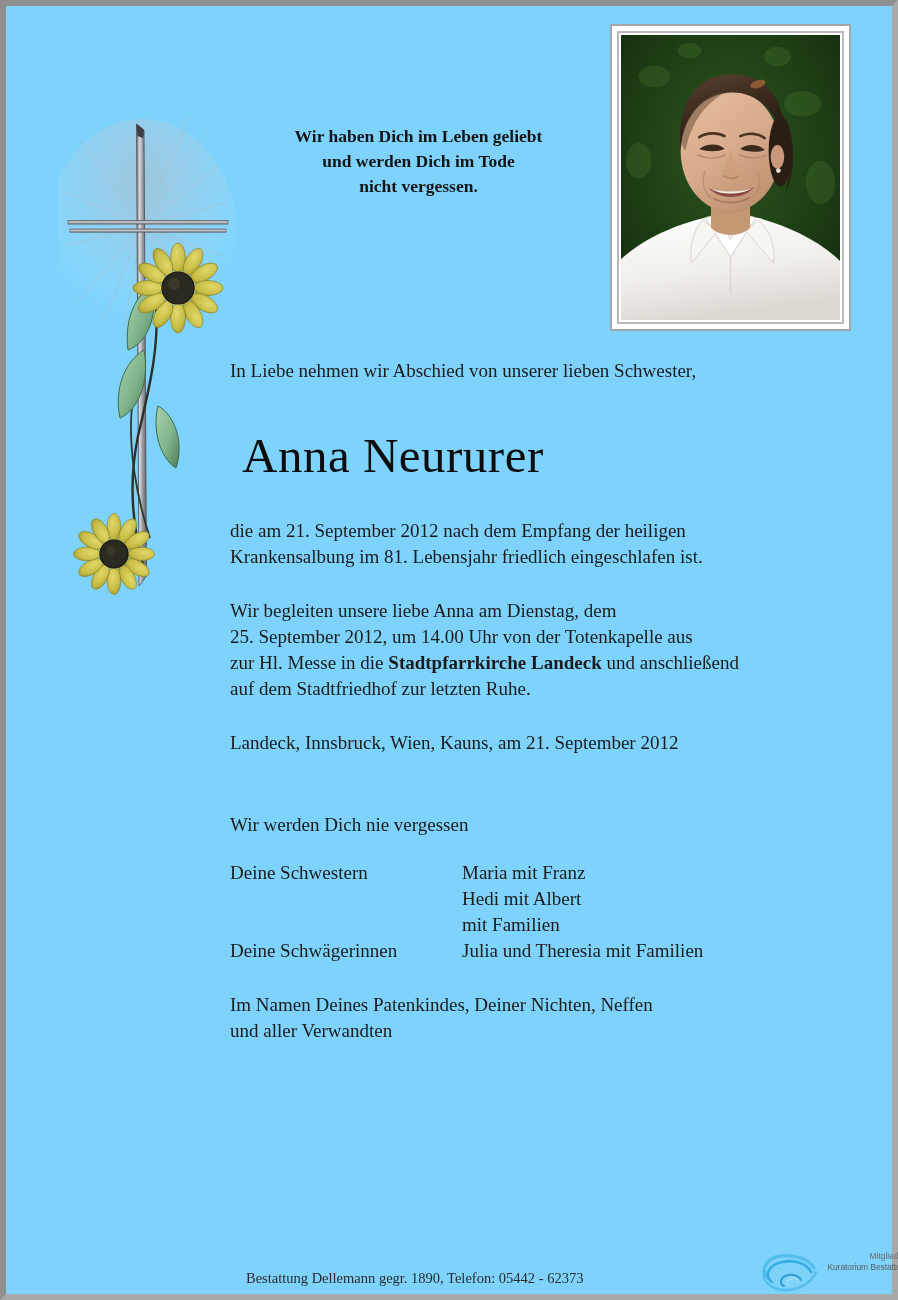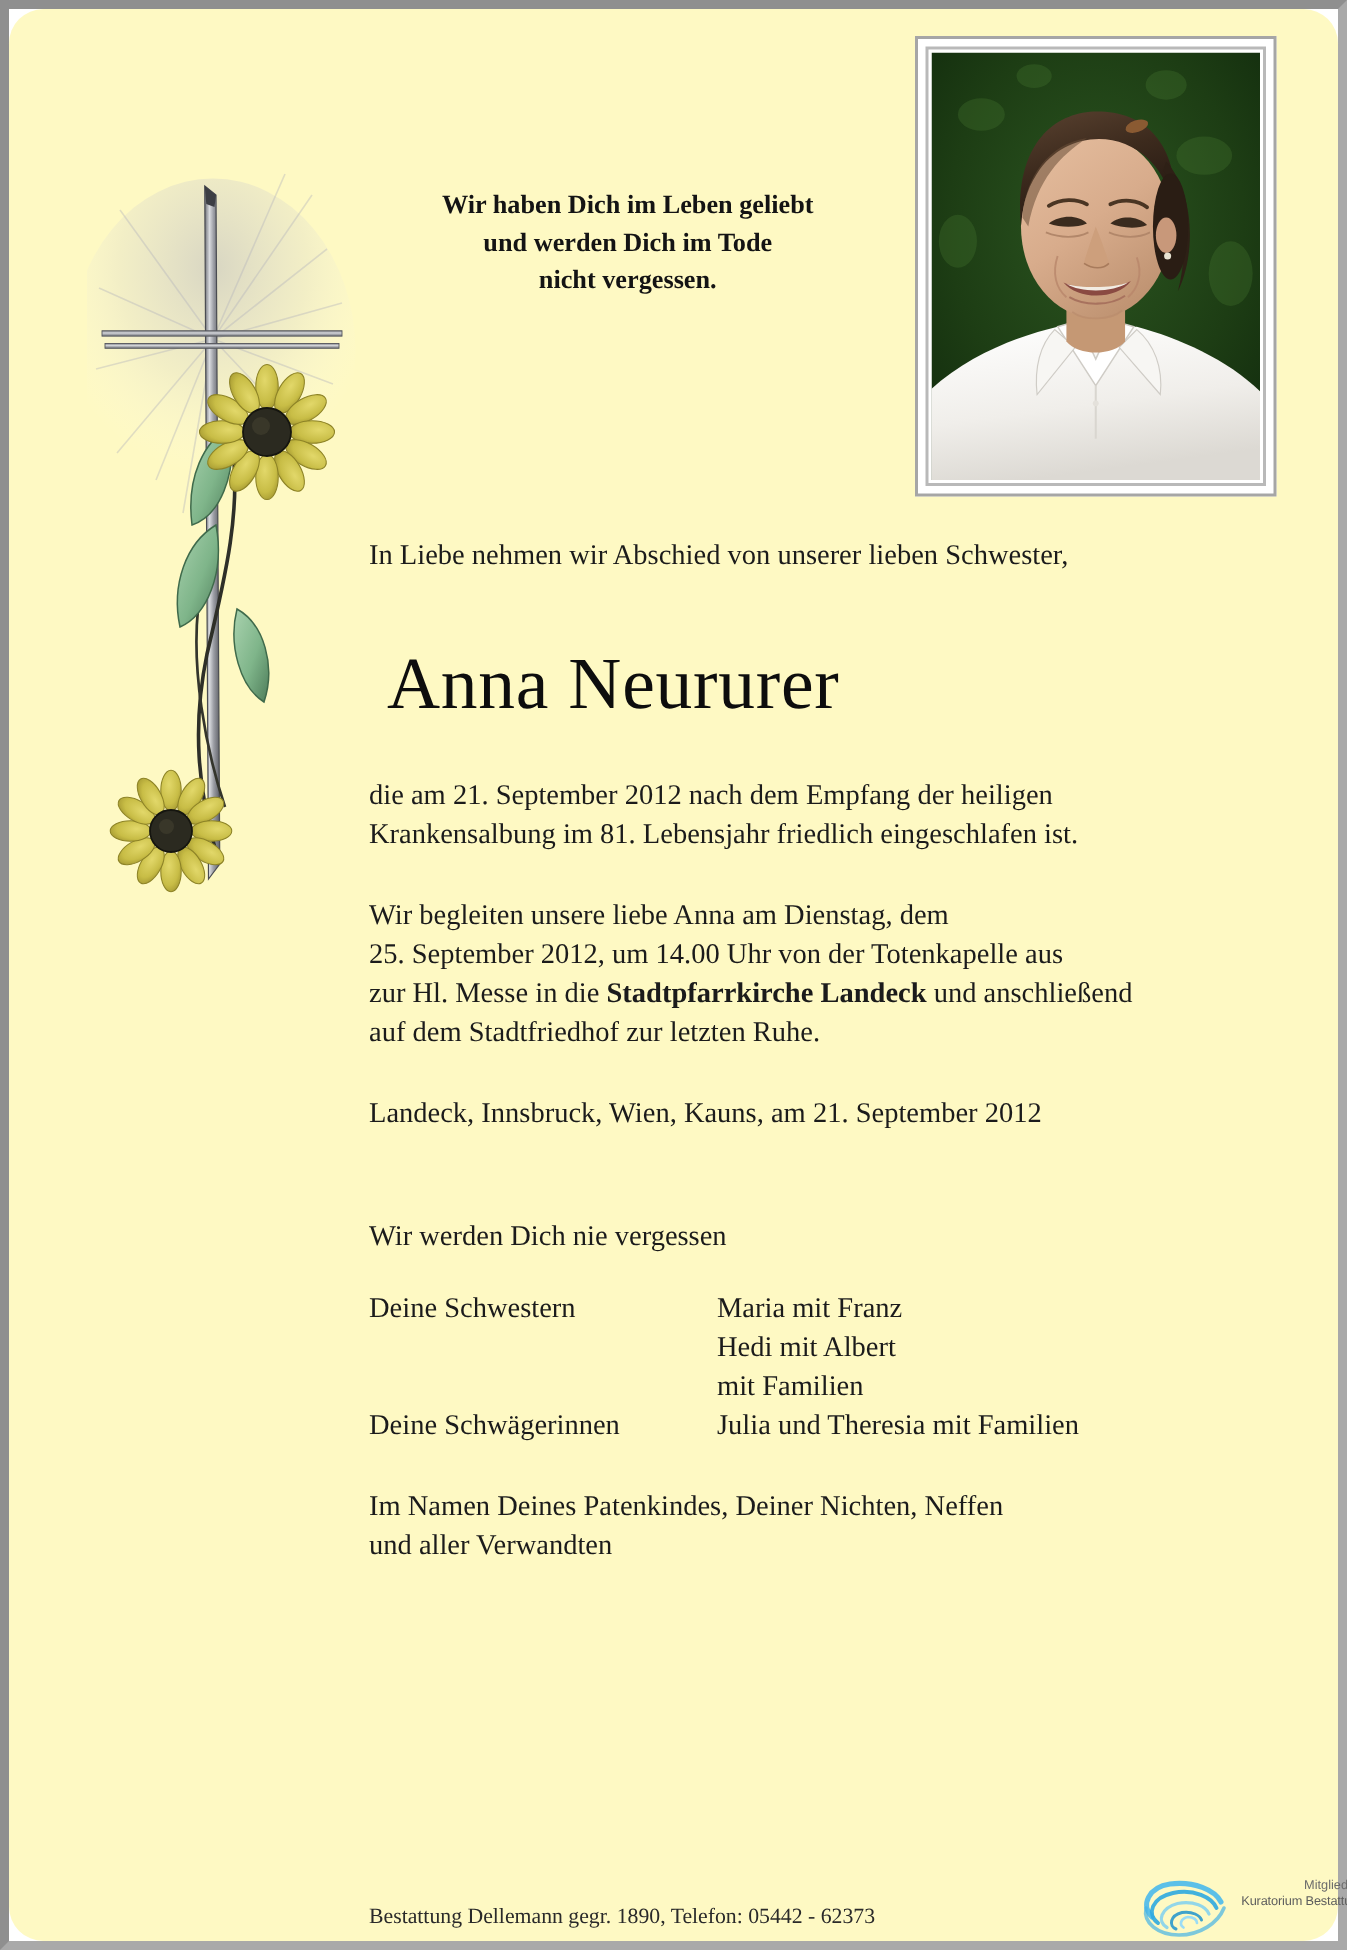--- a/index.html
+++ b/index.html
@@ -24,22 +24,21 @@
     background: #ffffff;
     border: 6px solid #9d9d9d;
     border-top-color: #8f8f8f;
     border-left-color: #8f8f8f;
     border-right-color: #a9a9a9;
     border-bottom-color: #a9a9a9;
   }
   #inner {
     position: absolute;
     inset: 0;
-    background: #fef9c3;
-    border-radius: 23px;
+    background: #7dd3fc;
   }
 
   
   #cross-art {
     position: absolute;
     left: 52px;
     top: 100px;
     width: 180px;
     height: 500px;
   }
@@ -78,21 +77,21 @@
     width: 345px;
     text-align: center;
     font-size: 17.5px;
     line-height: 25px;
     font-weight: 700;
     color: #141414;
   }
 
   #body-col {
     position: absolute;
-    left: 240px;
+    left: 224px;
     top: 352px;
     width: 615px;
   }
 
   .para {
     font-size: 19px;
     line-height: 26px;
     color: #1b1b1b;
     margin: 0;
   }

